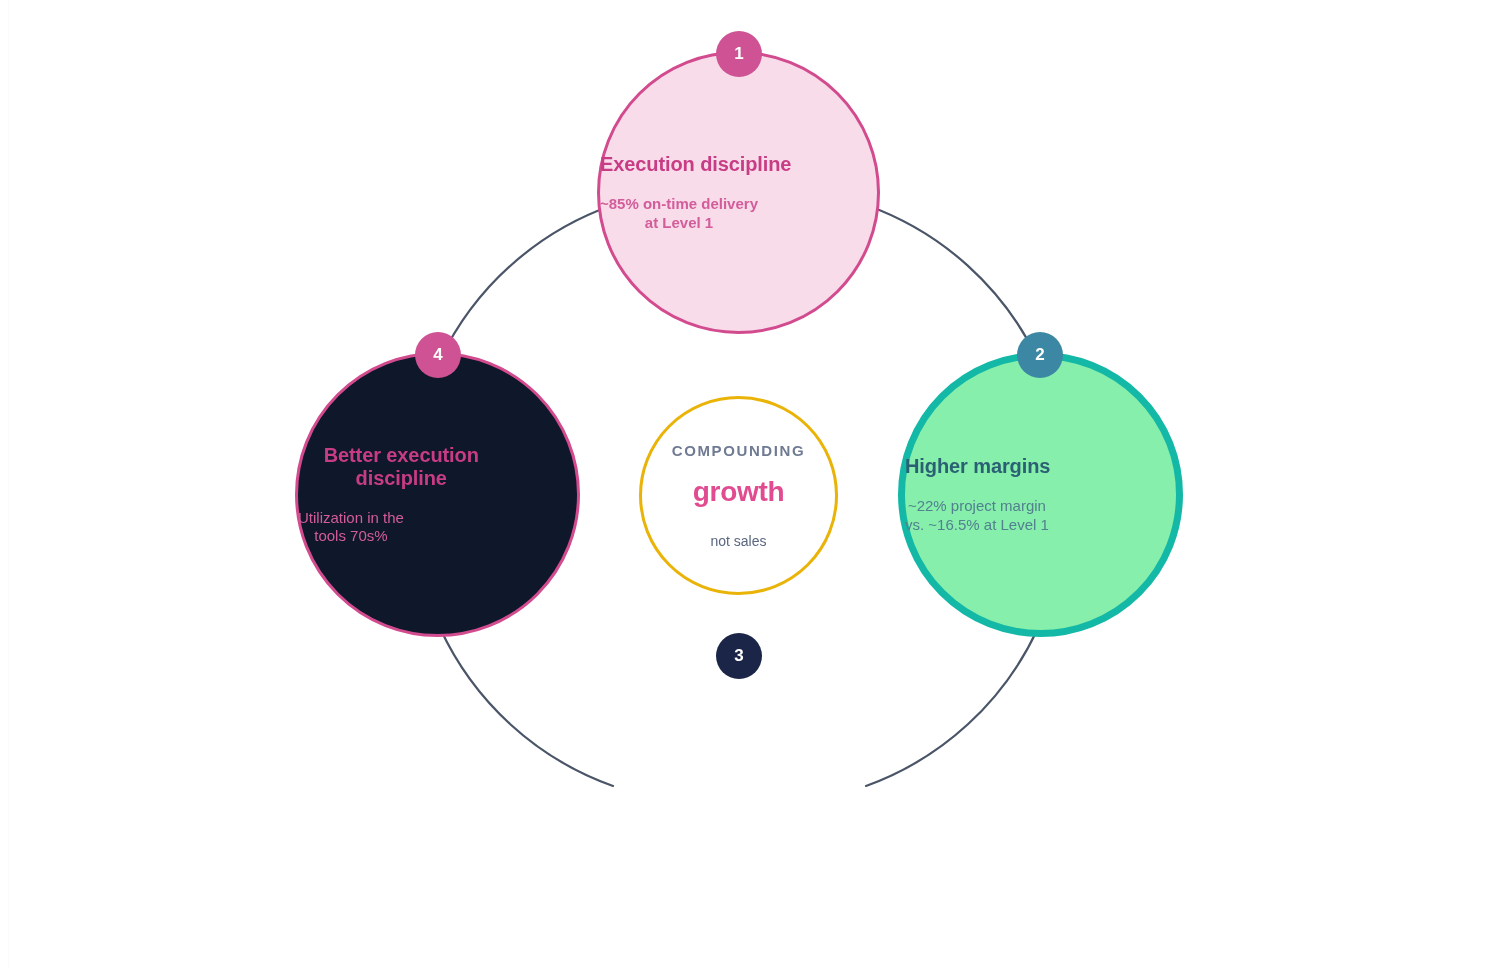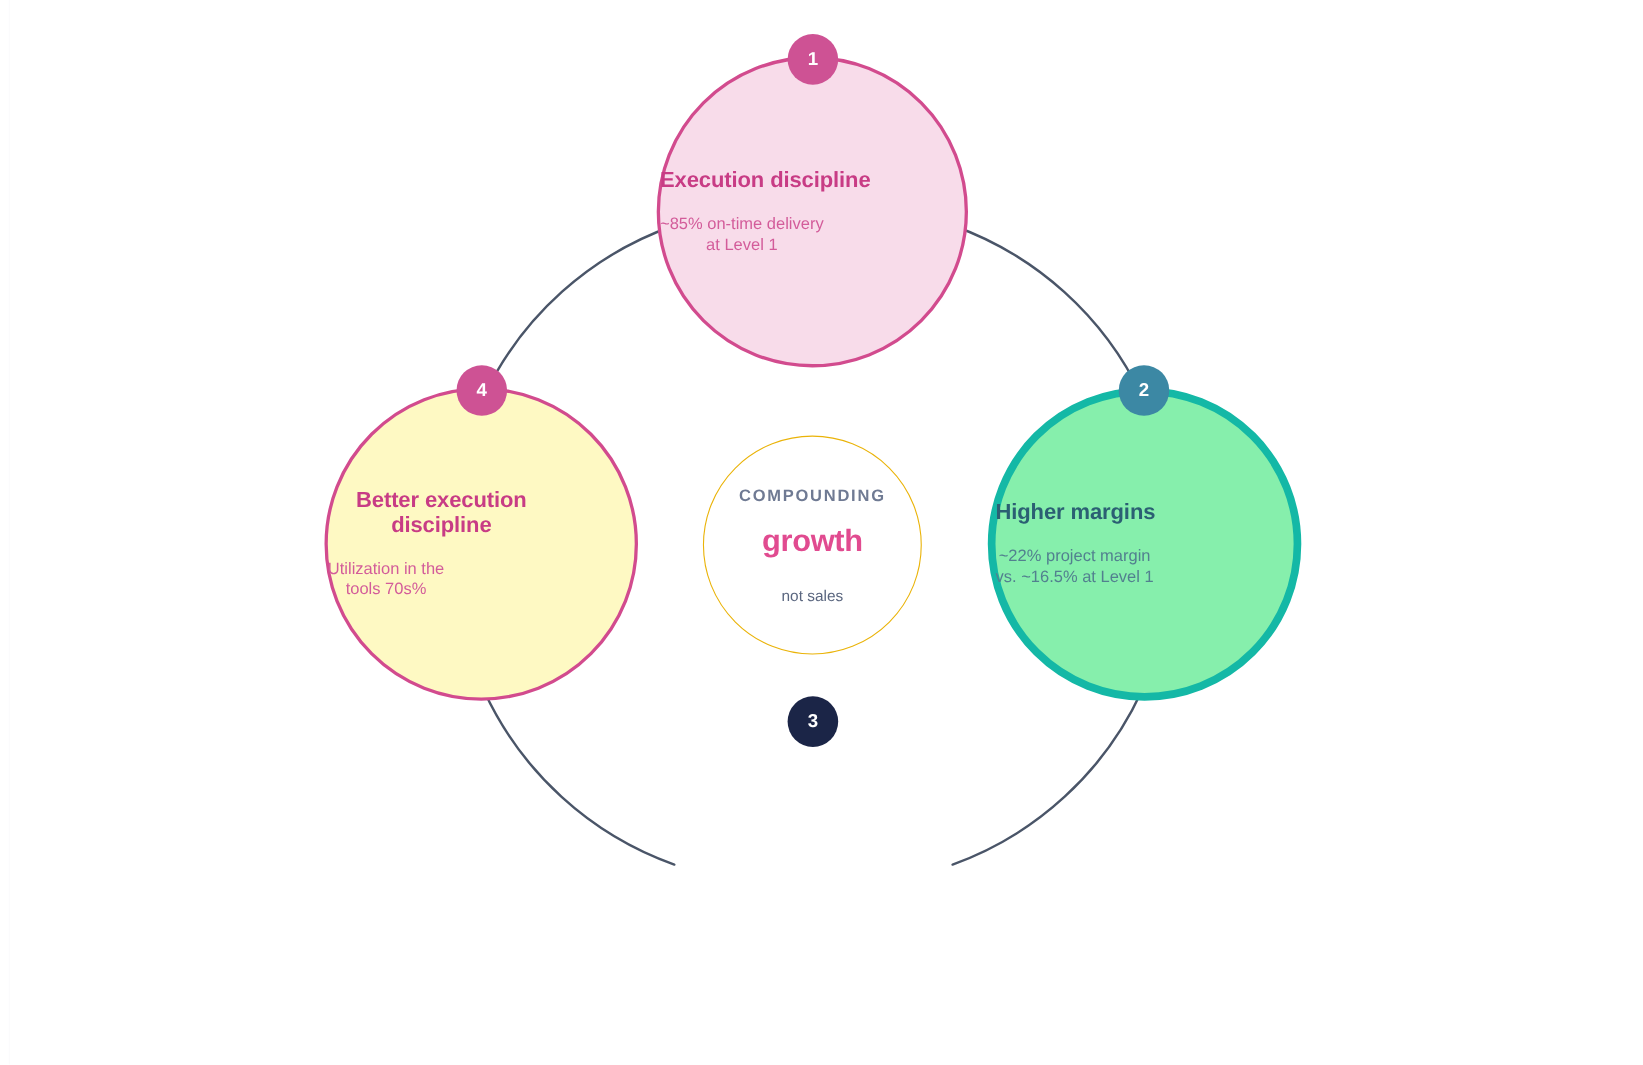--- a/index.html
+++ b/index.html
@@ -60,21 +60,21 @@
   
   #node-1 {
     left: 597px;
     top: 51px;
     width: 283px;
     height: 283px;
     background: #F8DCEA;
     border: 3px solid #D24B8E;
   }
   #node-1 .title { color: #C83C85; }
-  #node-1 .subtitle { color: #D35C9A; }
+  #node-1 .subtitle { color: #D35C9A; font-weight: bold; }
 
   
   #node-2 {
     left: 898px;
     top: 352px;
     width: 285px;
     height: 285px;
     background: #86efac;
     border: 7px solid #14b8a6;
   }
@@ -92,36 +92,36 @@
   }
   #node-3 .title { color: #1B2547; }
   #node-3 .subtitle { color: #474F72; }
 
   
   #node-4 {
     left: 295px;
     top: 352px;
     width: 285px;
     height: 285px;
-    background: #fef9c3;
+    background: #0f172a;
     border: 3px solid #D24B8E;
   }
   #node-4 .title { color: #C83C85; }
   #node-4 .subtitle { color: #D35C9A; }
 
   
   #hub {
     position: absolute;
     left: 639px;
     top: 396px;
     width: 199px;
     height: 199px;
     border-radius: 50%;
     background: #ffffff;
-    border: 1px solid #eab308;
+    border: 3px solid #eab308;
     box-sizing: border-box;
     display: flex;
     flex-direction: column;
     align-items: center;
     justify-content: center;
     text-align: center;
   }
   #hub .hub-eyebrow {
     font-size: 15px;
     font-weight: bold;

